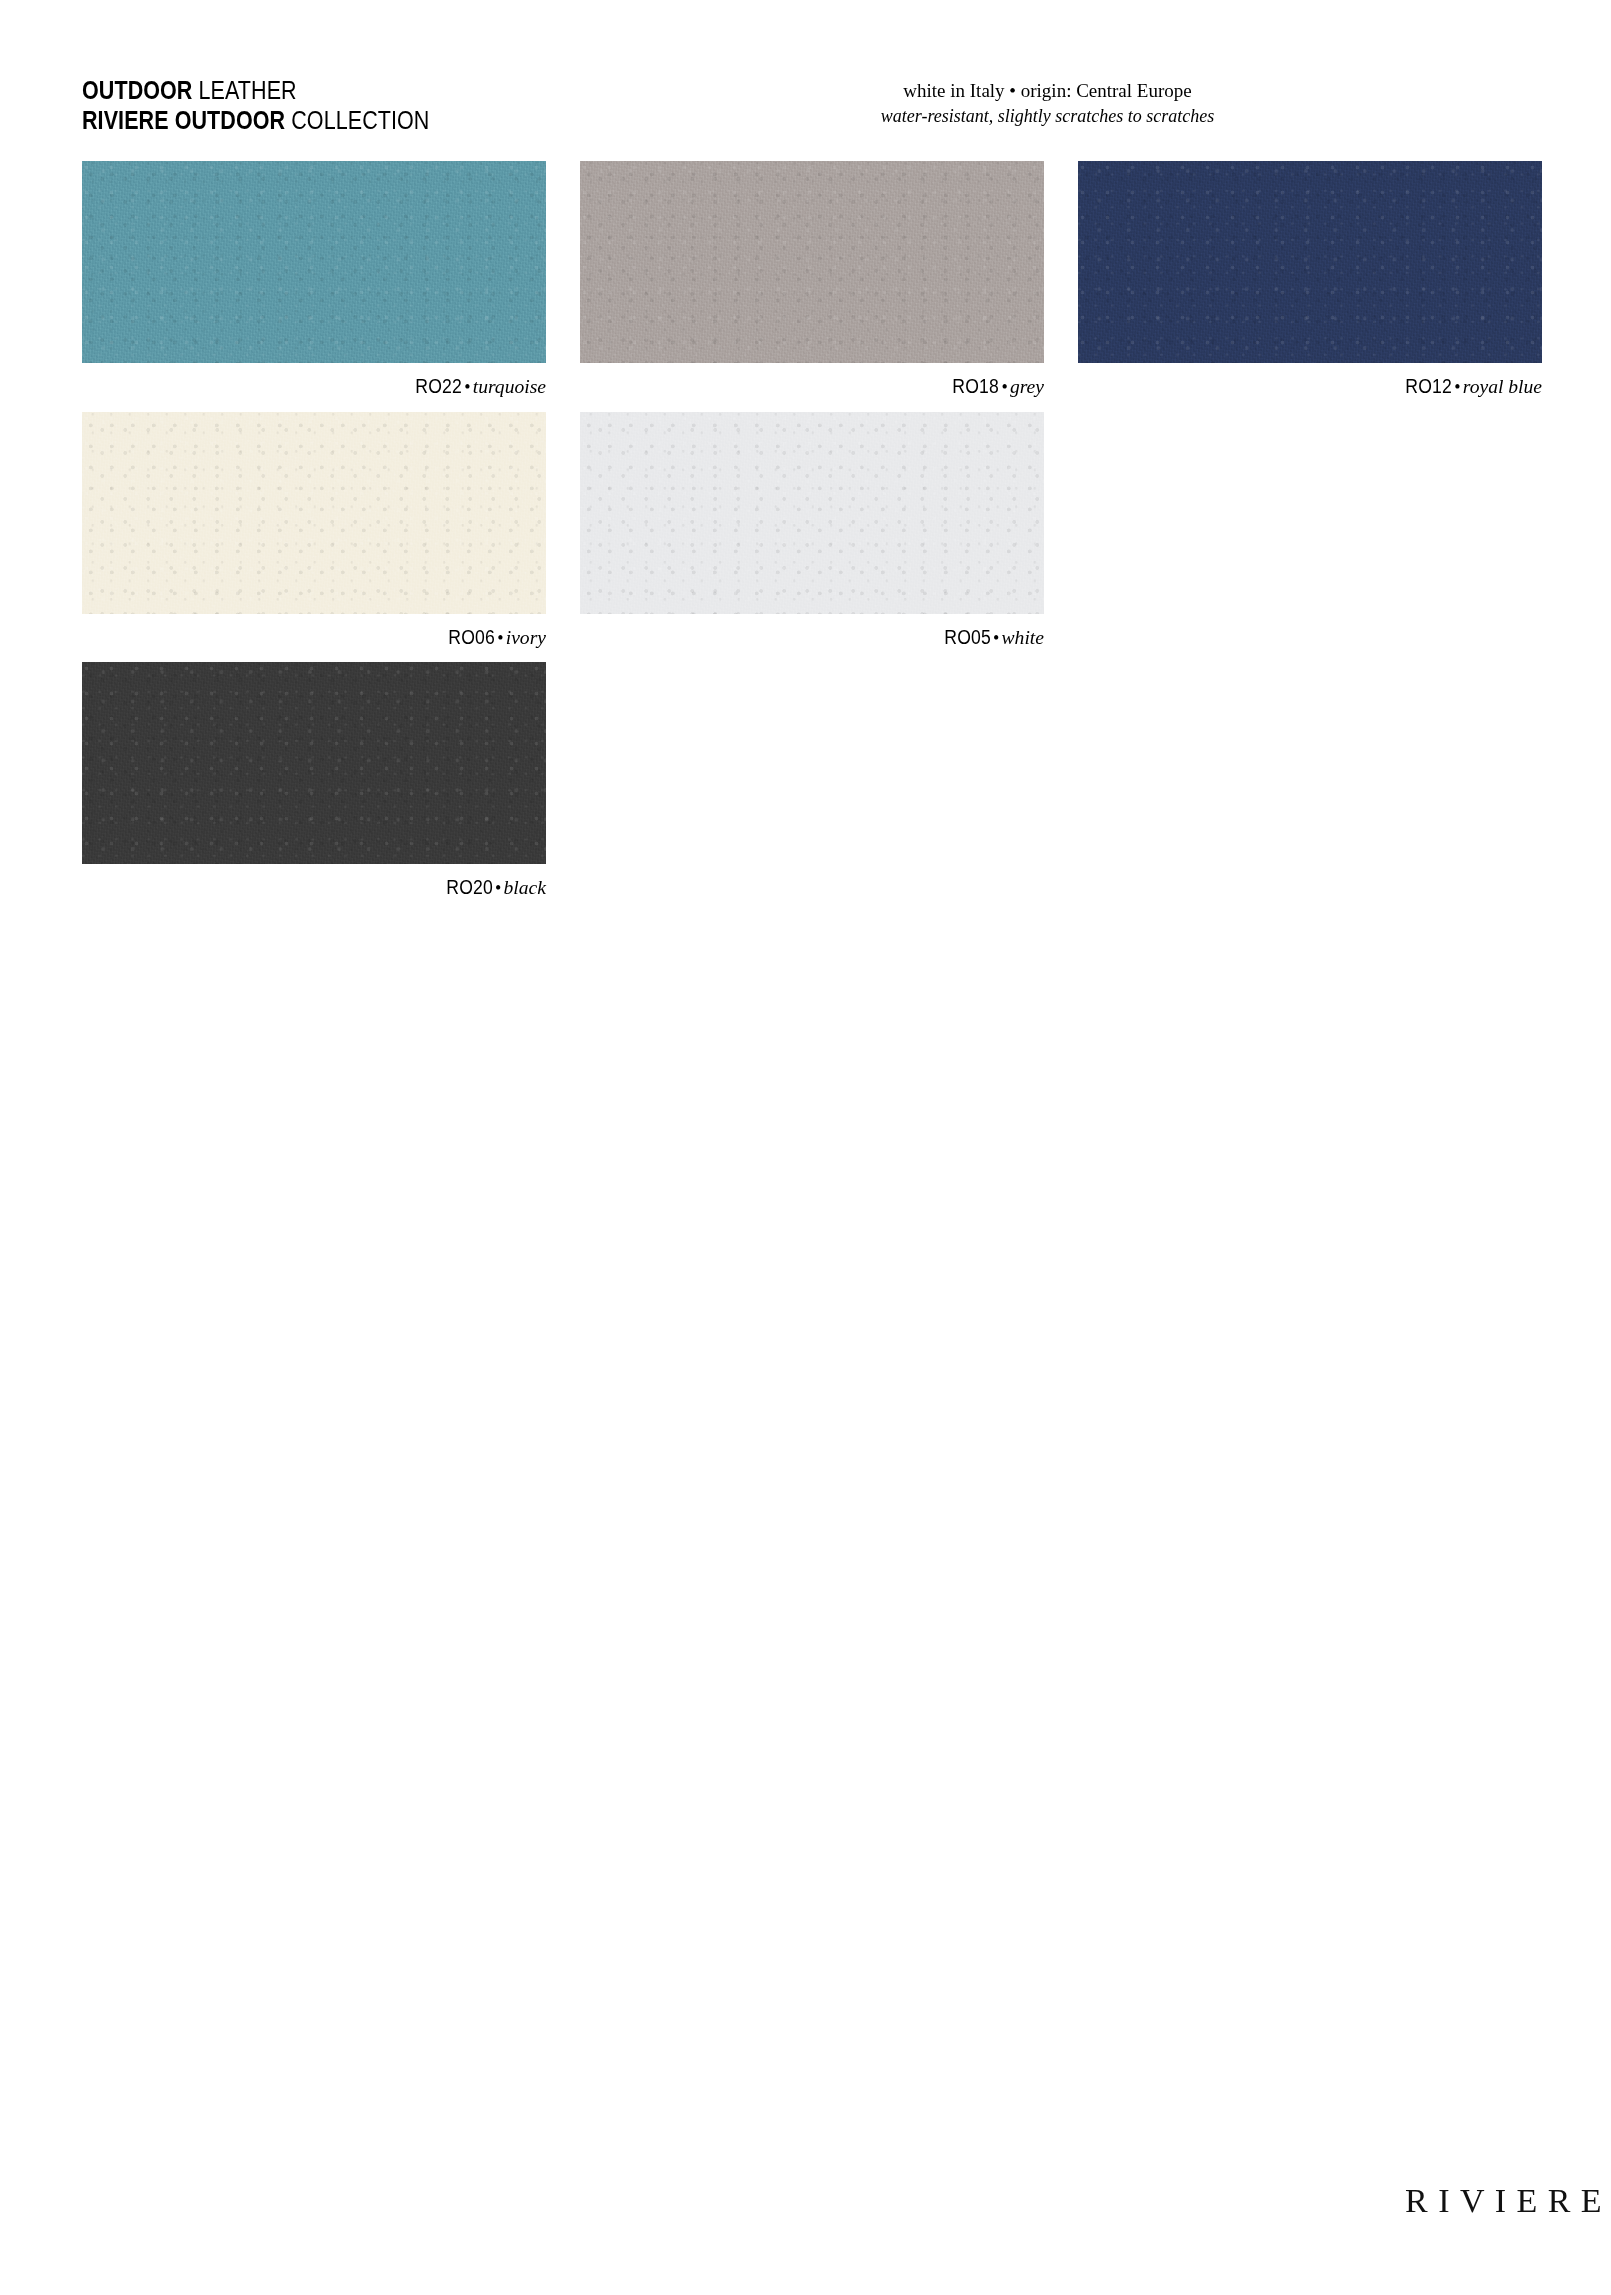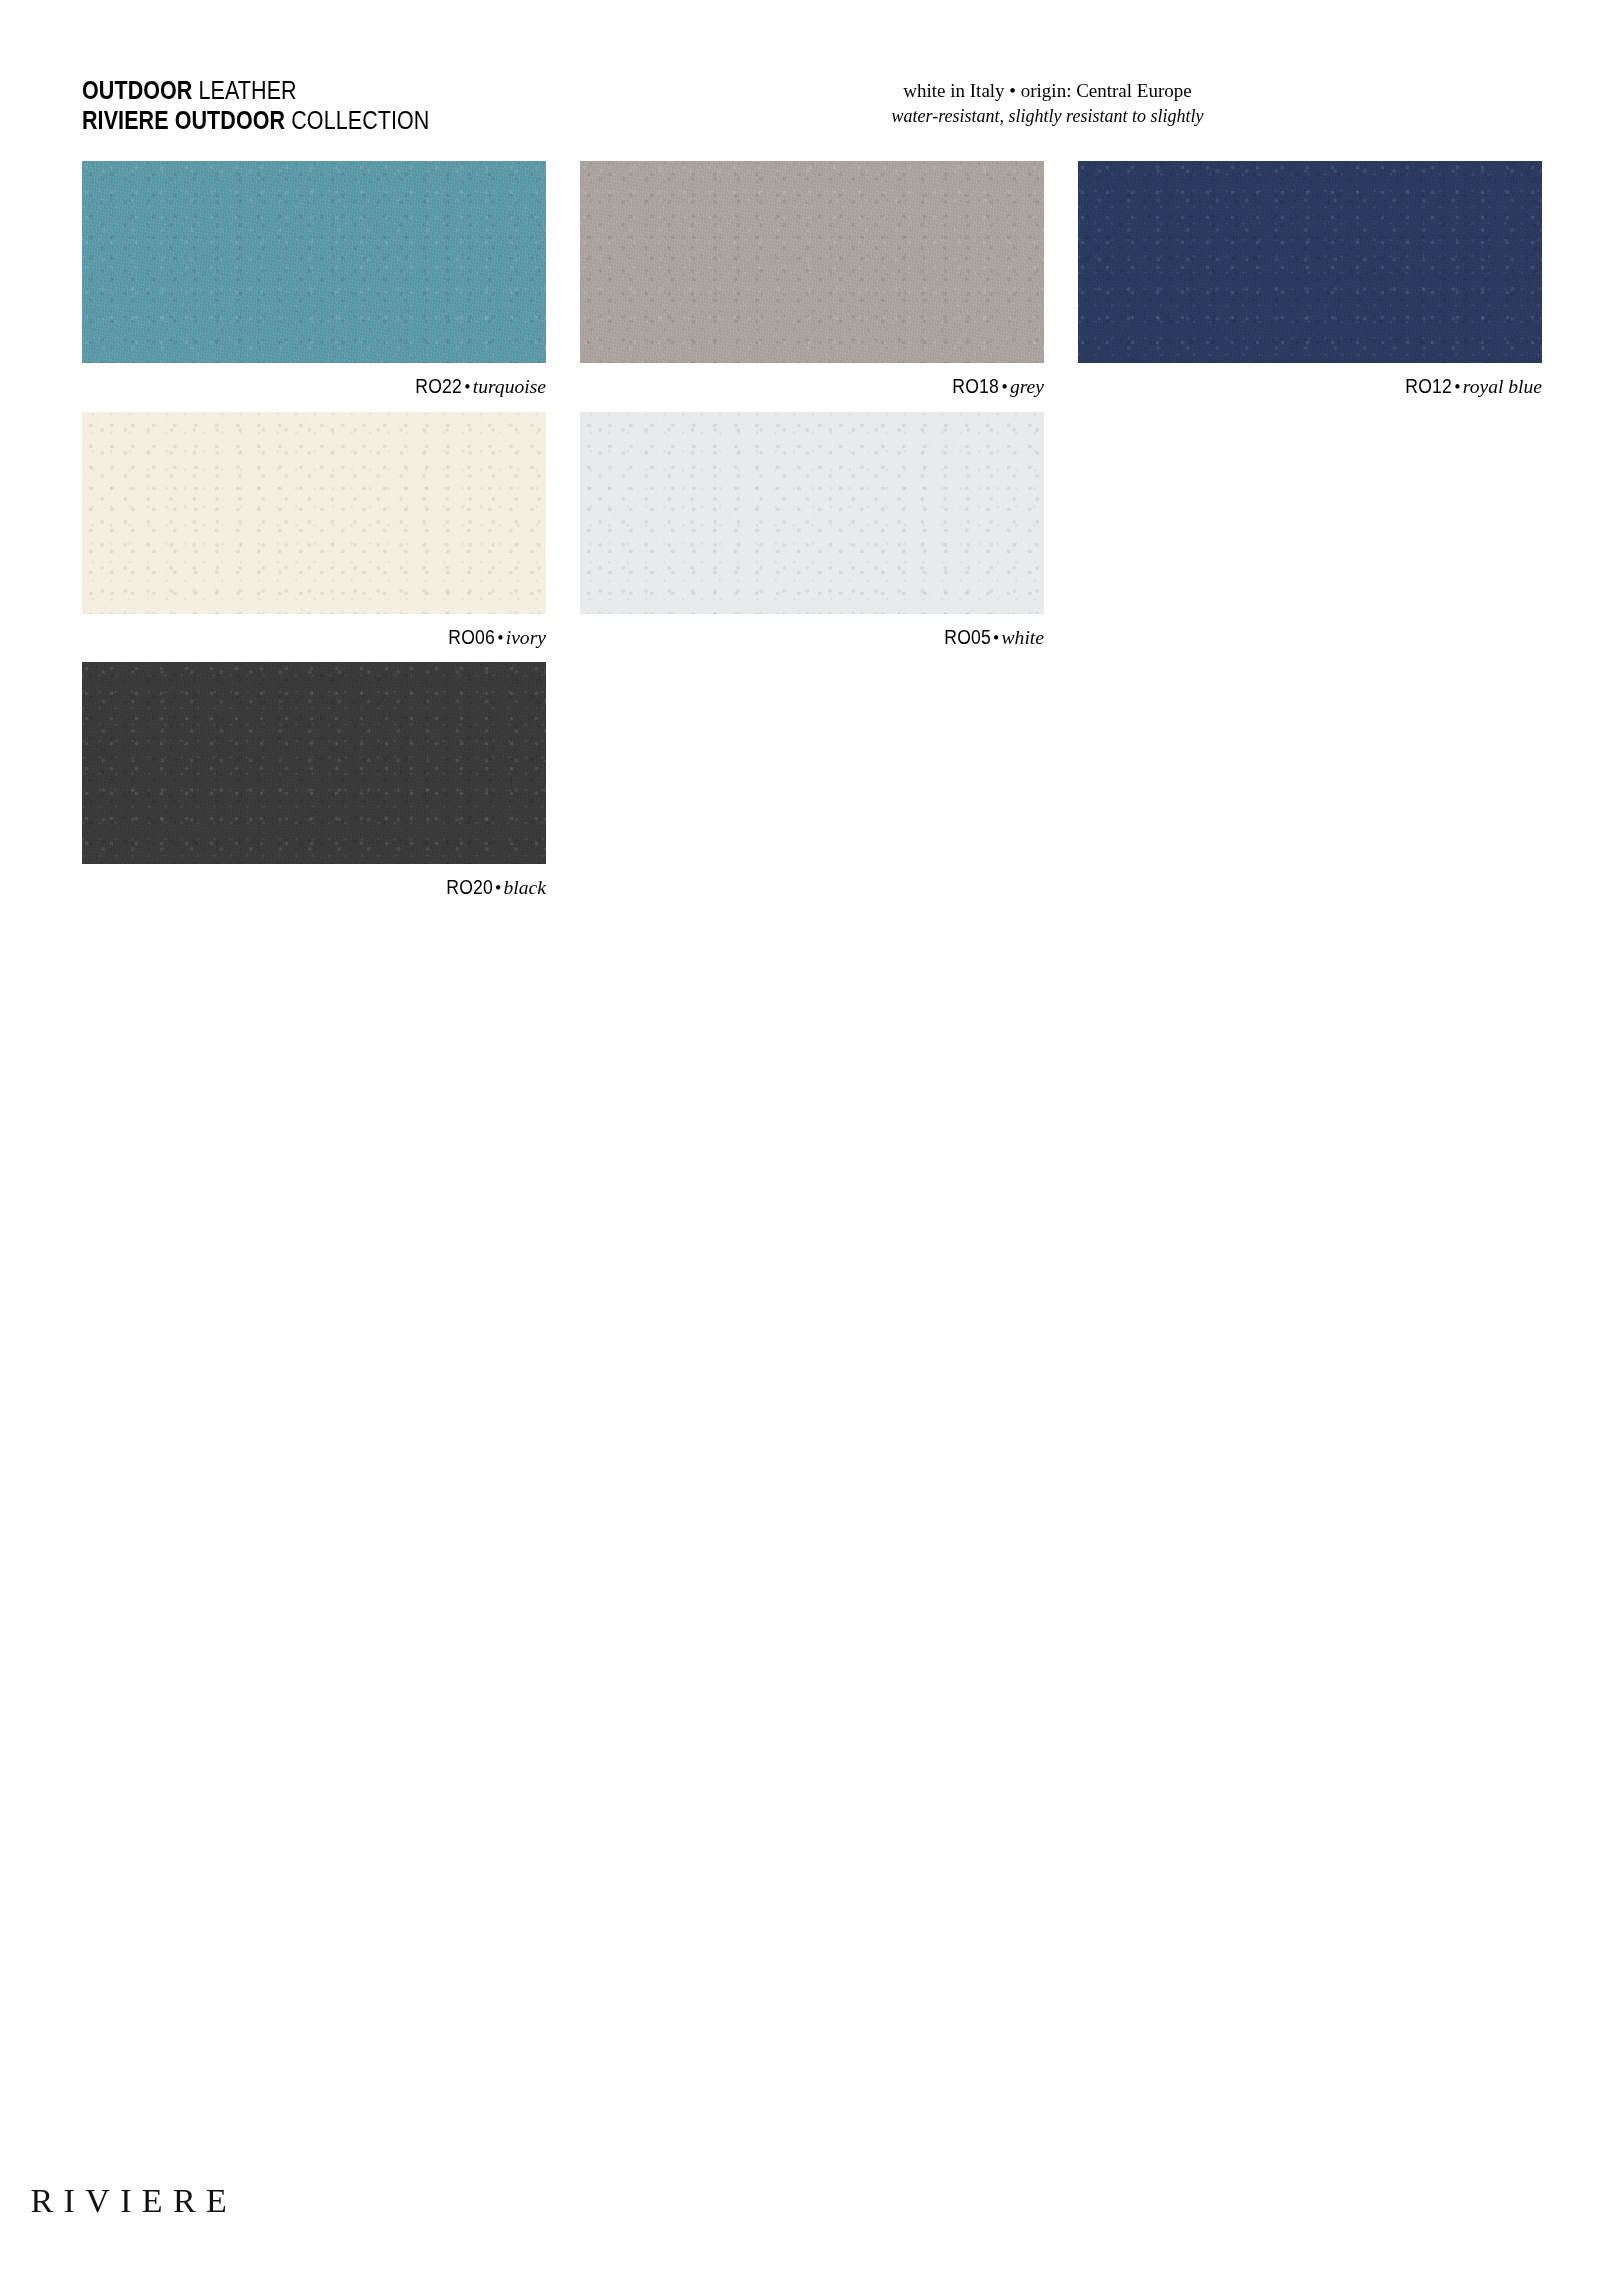--- a/index.html
+++ b/index.html
@@ -169,21 +169,21 @@
     font-style: italic;
     font-size: 19.6px;
   }
 
   
   .footer {
     position: absolute;
     left: 0;
     right: 0;
     top: 2182px;
-    text-align: left;
+    text-align: right;
     margin-left: 20px;
   }
 
   .brand {
     font-family: "Liberation Serif", serif;
     font-size: 34px;
     letter-spacing: 10.4px;
     text-indent: 10.4px;
     color: #111111;
   }
@@ -199,21 +199,21 @@
       <div class="title-line">
         <span class="title-strong">OUTDOOR</span><span class="title-light"> LEATHER</span>
       </div>
       <div class="title-line">
         <span class="title-strong">RIVIERE OUTDOOR</span><span class="title-light"> COLLECTION</span>
       </div>
     </div>
 
     <div class="meta-block">
       <div class="meta-line-1">white in Italy • origin: Central Europe</div>
-      <div class="meta-line-2">water-resistant, slightly resistant to slightly</div>
+      <div class="meta-line-2">water-resistant, slightly scratches to scratches</div>
     </div>
 
   </div>
 
   <div class="grid">
 
     <div class="row">
       <div class="cell">
         <div class="swatch" style="background-color: rgb(94, 154, 168);"></div>
         <div class="caption">

